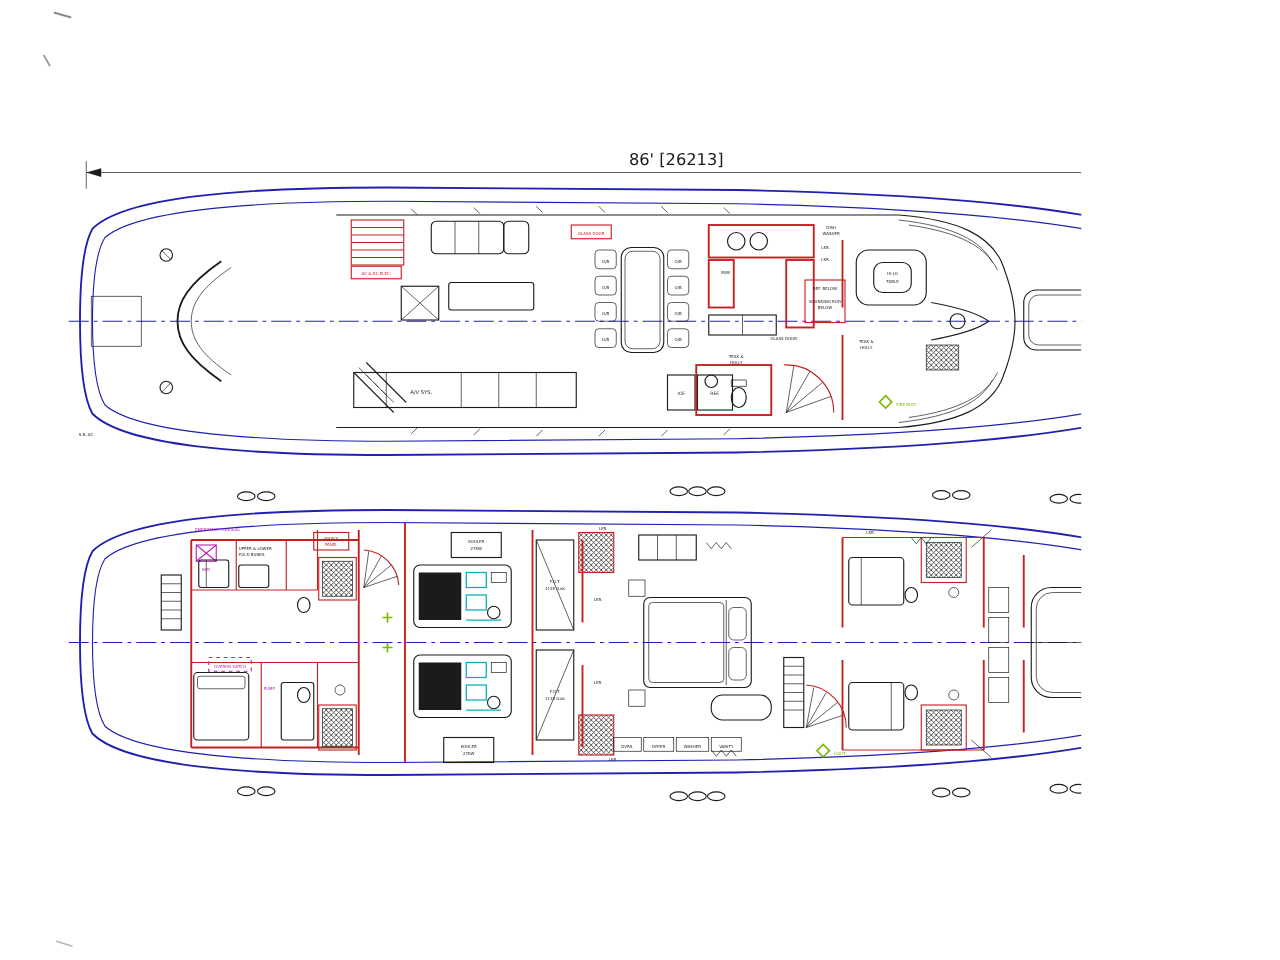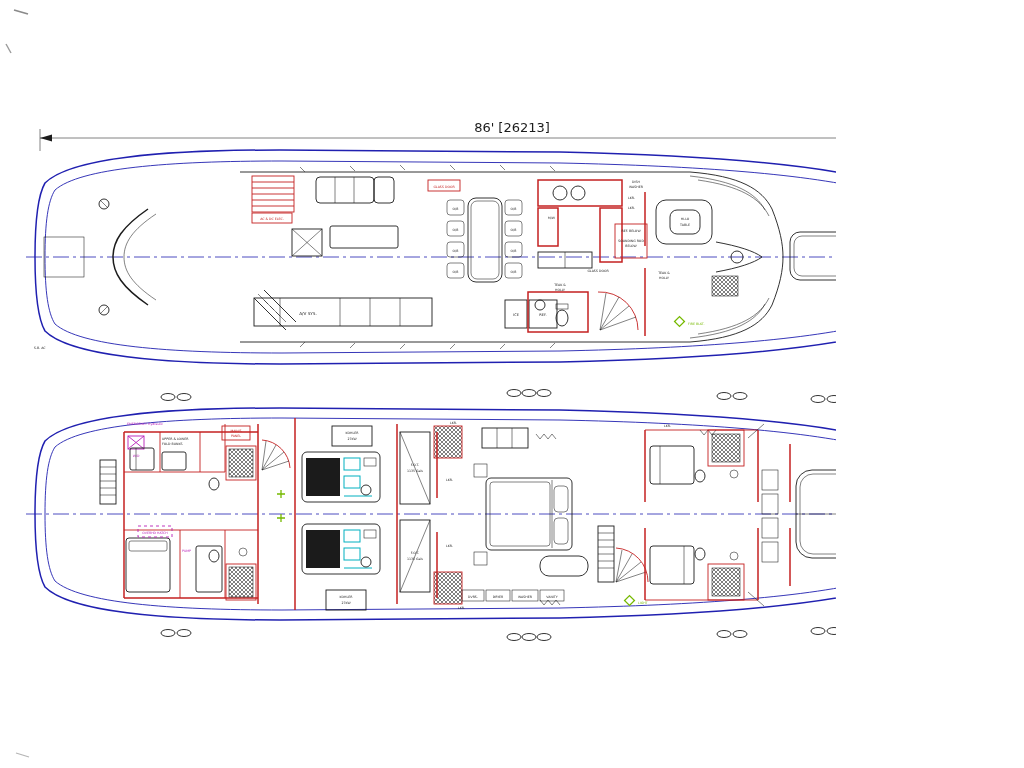--- a/index.html
+++ b/index.html
@@ -1,17 +1,17 @@
 <!DOCTYPE html>
 <html><head>
 <meta charset="utf-8">
 <style>
   html,body{margin:0;padding:0;background:#fff;}
   .page{position:relative;width:836px;height:768px;background:#ffffff;overflow:hidden;
-        font-family:"DejaVu Sans",sans-serif;}
+        font-family:"DejaVu Sans",sans-serif;margin-left:29px;}
   svg{position:absolute;top:0;left:0;}
   
   .b{stroke:#2020b0;fill:none;}
   .b2{stroke-width:1.5;} .b1{stroke-width:0.9;}
   .cl{stroke:#2020b0;stroke-width:0.8;fill:none;stroke-dasharray:16 4 3 4;}
   .k{stroke:#1c1c1c;fill:none;stroke-width:0.9;}
   .kt{stroke:#1c1c1c;fill:none;stroke-width:0.55;}
   .kk{stroke:#1c1c1c;fill:none;stroke-width:1.5;}
   .r{stroke:#c42020;fill:none;stroke-width:1.5;}
   .rt{stroke:#c42020;fill:none;stroke-width:0.9;}

